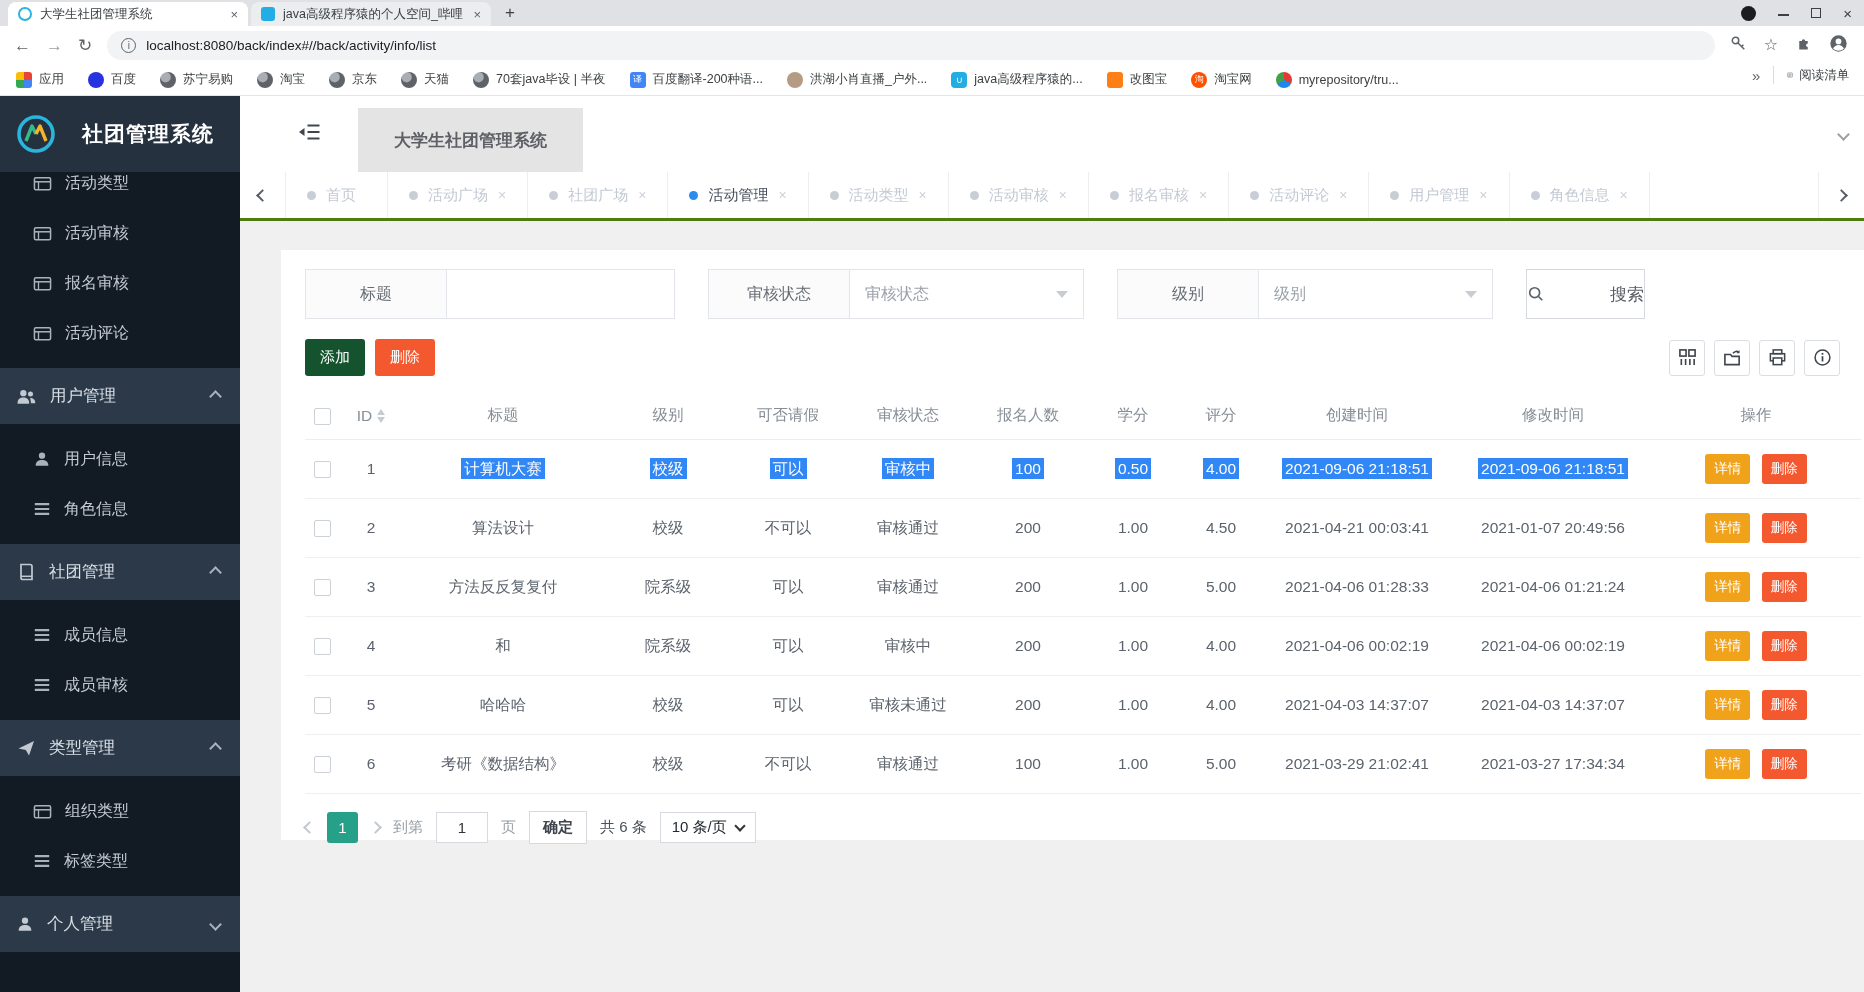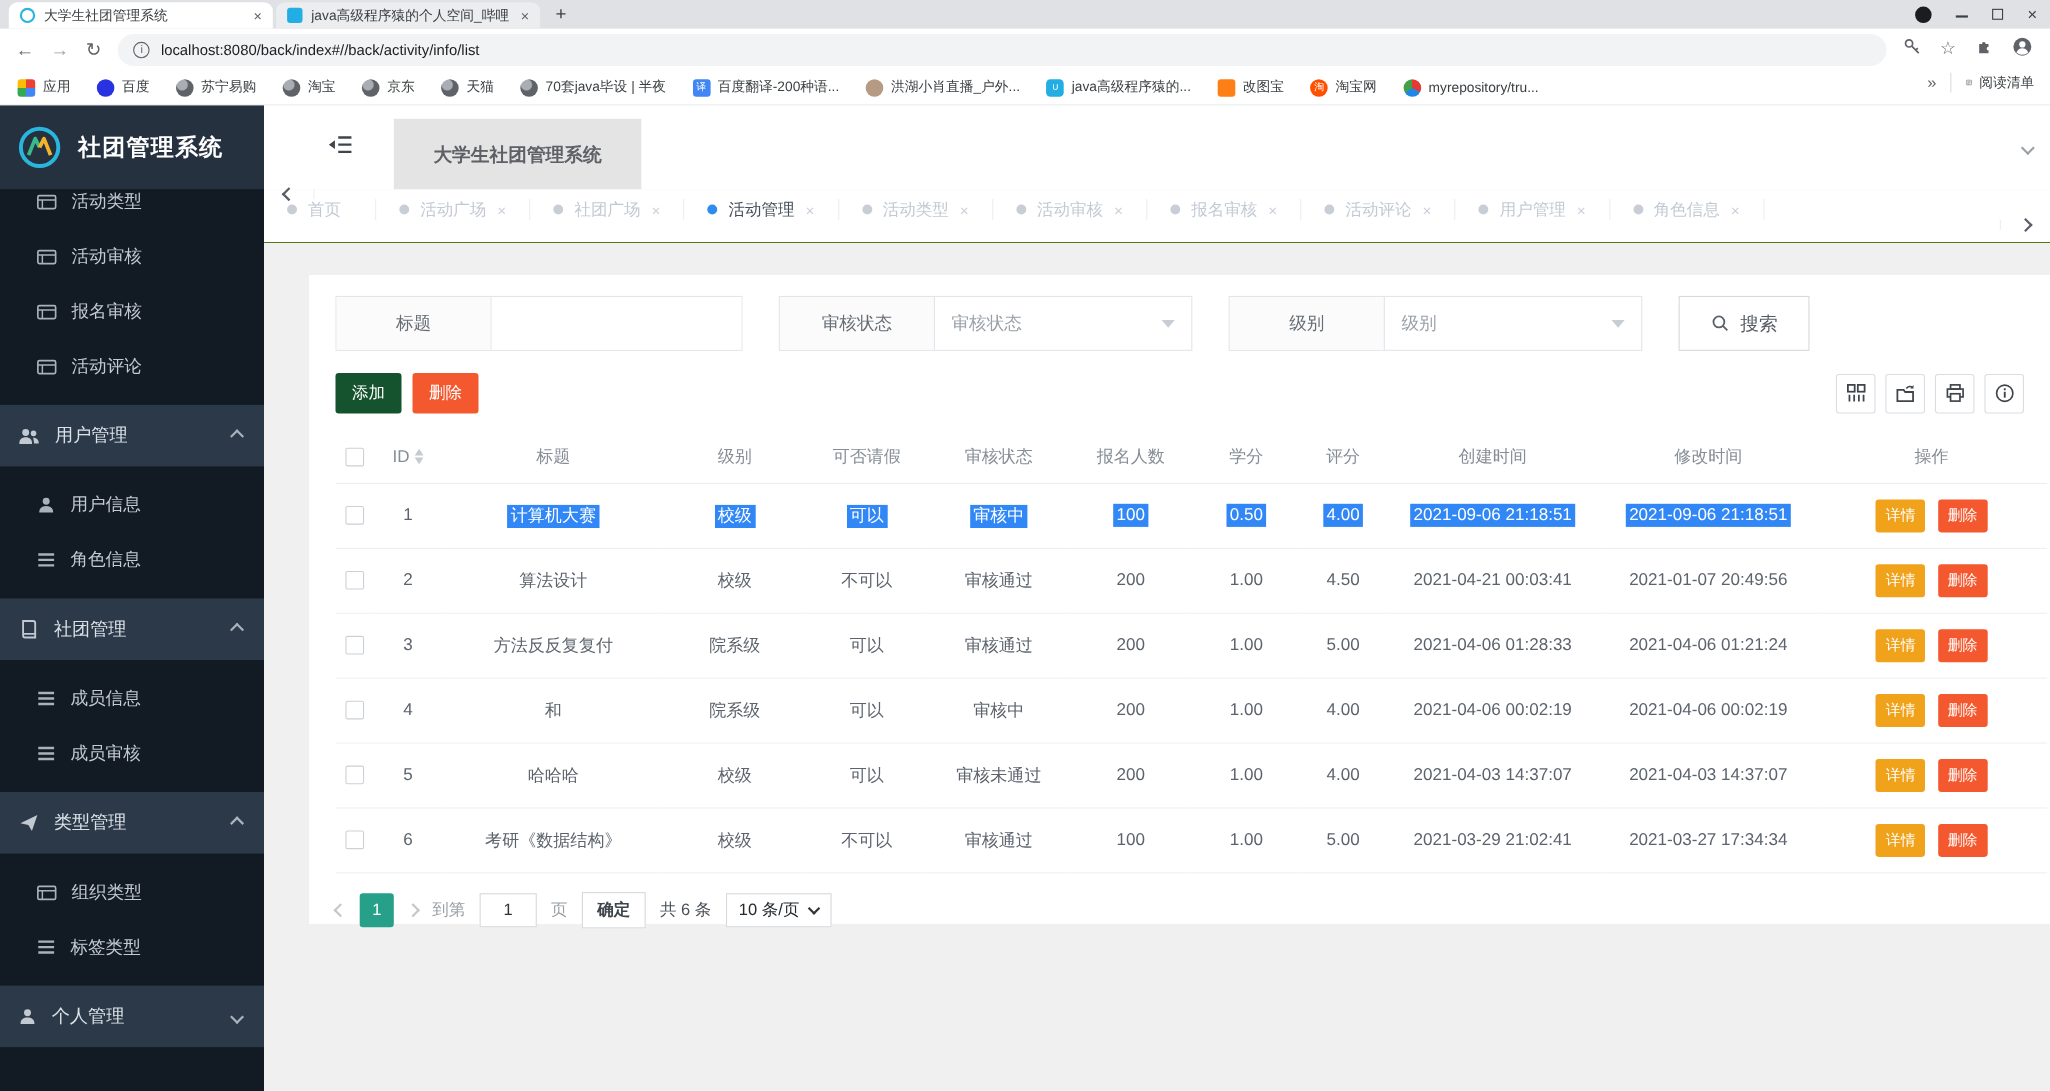--- a/index.html
+++ b/index.html
@@ -36,61 +36,61 @@
   .bmrow { height:32px; display:flex; align-items:center; gap:24px; padding:0 16px; background:#fff; border-bottom:1px solid #e4e6e8; font-size:12.5px; color:#3c4043; flex-shrink:0; overflow:hidden; }
   .bm { display:flex; align-items:center; gap:7px; white-space:nowrap; flex-shrink:0; }
   .bm-icon { width:16px; height:16px; display:flex; align-items:center; justify-content:center; color:#fff; font-size:9px; flex-shrink:0; }
   .overflow-chip { font-size:15px; color:#5f6368; }
   .vdiv { width:1px; height:18px; background:#dadce0; }
   .reading { display:flex; align-items:center; gap:6px; width:62px; overflow:hidden; white-space:nowrap; color:#3c4043; }
 
   
   .app { flex:1; display:flex; min-height:0; }
   .sidebar { width:240px; background:#121b24; flex-shrink:0; overflow:hidden; display:flex; flex-direction:column; }
-  .logo { height:76px; background:#26313f; display:flex; align-items:center; gap:14px; padding-left:15px; position:relative; z-index:2; flex-shrink:0; }
+  .logo { height:76px; background:#26313f; display:flex; align-items:center; gap:25px; padding-left:15px; position:relative; z-index:2; flex-shrink:0; }
   .logo-title { color:#fff; font-size:21px; font-weight:bold; letter-spacing:1px; }
   .menu { margin-top:-14px; position:relative; z-index:1; }
   .mi { height:50px; display:flex; align-items:center; gap:13px; padding-left:33px; color:#c3cad2; font-size:16px; }
   .mi svg { color:#a9b1ba; flex-shrink:0; }
   .mg { height:56px; margin:10px 0; background:#2b3948; display:flex; align-items:center; gap:13px; padding-left:16px; color:#dbe1e8; font-size:16.5px; position:relative; }
   .mg svg { color:#c2c9d1; flex-shrink:0; }
   .mg .chev { position:absolute; right:20px; color:#aab2bb; }
 
   .chev { width:9px; height:9px; border-left:2px solid currentColor; border-bottom:2px solid currentColor; display:inline-block; }
   .chev.left { transform:rotate(45deg); }
   .chev.right { transform:rotate(-135deg); }
   .chev.up { transform:rotate(135deg); }
   .chev.down { transform:rotate(-45deg); }
 
   .main { flex:1; display:flex; flex-direction:column; min-width:0; background:#f0f0f0; }
   .appheader { height:76px; background:#fff; display:flex; align-items:flex-end; position:relative; flex-shrink:0; }
   .collapse { position:absolute; left:58px; top:50%; transform:translateY(-50%); }
   .page-tab { margin-left:118px; height:64px; background:#e4e4e4; display:flex; align-items:center; padding:0 36px; font-size:17px; font-weight:bold; color:#5e6066; }
   .header-caret { position:absolute; right:16px; top:34px; color:#9aa0a6; }
 
-  .tabbar { height:49px; background:#fff; display:flex; align-items:stretch; border-bottom:1px solid #4d7c0f; flex-shrink:0;flex-direction:column; }
+  .tabbar { height:49px; background:#fff; display:flex; align-items:stretch; border-bottom:3px solid #4d7c0f; flex-shrink:0; }
   .tnav { width:46px; display:flex; align-items:center; justify-content:center; border-right:1px solid #eee; color:#585e66; }
   .tnav.rightnav { margin-left:auto; border-left:1px solid #eee; border-right:none; }
   .ttabs { display:flex; overflow:hidden; }
   .ttab { display:flex; align-items:center; gap:10px; padding:0 21px; border-right:1px solid #eee; font-size:15px; color:#c3c9d3; white-space:nowrap; }
   .ttab .dot { width:9px; height:9px; border-radius:50%; background:#c9ced6; flex-shrink:0; }
   .ttab.active { color:#484f5c; }
   .ttab.active .dot { background:#2e8cf0; }
   .tclose { font-size:14px; color:#ccd1da; }
 
   .content { flex:1; background:#f0f0f0; padding:29px 0 0 19px; min-height:0; }
   .panel { background:#fff; height:590px; padding:0 24px;margin-left:22px; }
 
   .filters { display:flex; align-items:center; padding-top:19px; gap:33px; }
   .fg { display:flex; height:50px; border:1px solid #e2e5e9; background:#fff; }
   .flabel { width:141px; background:#fbfbfb; border-right:1px solid #e2e5e9; display:flex; align-items:center; justify-content:center; font-size:16px; color:#676d75; }
   .ftext { width:227px; border:none; outline:none; font-size:15px; padding:0 12px; }
   .fsel { width:233px; display:flex; align-items:center; justify-content:space-between; padding:0 15px; font-size:16px; color:#9aa1a9; }
   .caret-tri { width:0; height:0; border-left:6px solid transparent; border-right:6px solid transparent; border-top:7px solid #c8cdd3; }
-  .search-btn { width:119px; height:50px; border:1px solid #d5d9de; display:flex; align-items:center; justify-content:center; gap:9px; font-size:17px; color:#565c63; background:#fff; }
+  .search-btn { width:119px; height:50px; border:1px solid #d5d9de; display:flex; align-items:center; justify-content:space-between; gap:9px; font-size:17px; color:#565c63; background:#fff; }
 
   .toolbar { display:flex; align-items:center; margin-top:20px; }
   .btn { height:37px; padding:0 15px; border:none; border-radius:3px; color:#fff; font-size:15px; }
   .btn-add { background:#14532d; }
   .btn-del { background:#f4582e; margin-left:10px; }
   .tool-icons { margin-left:auto; display:flex; gap:9px; }
   .ticon { width:36px; height:36px; border:1px solid #dadde2; border-radius:3px; display:flex; align-items:center; justify-content:center; color:#3f454c; background:#fff; }
 
   .dtable { margin-top:16px; border-collapse:collapse; table-layout:fixed; width:1556px; }
   .dtable th { font-weight:normal; color:#868d96; font-size:15.5px; padding:13px 0; border-bottom:1px solid #ebeef1; text-align:center; }

